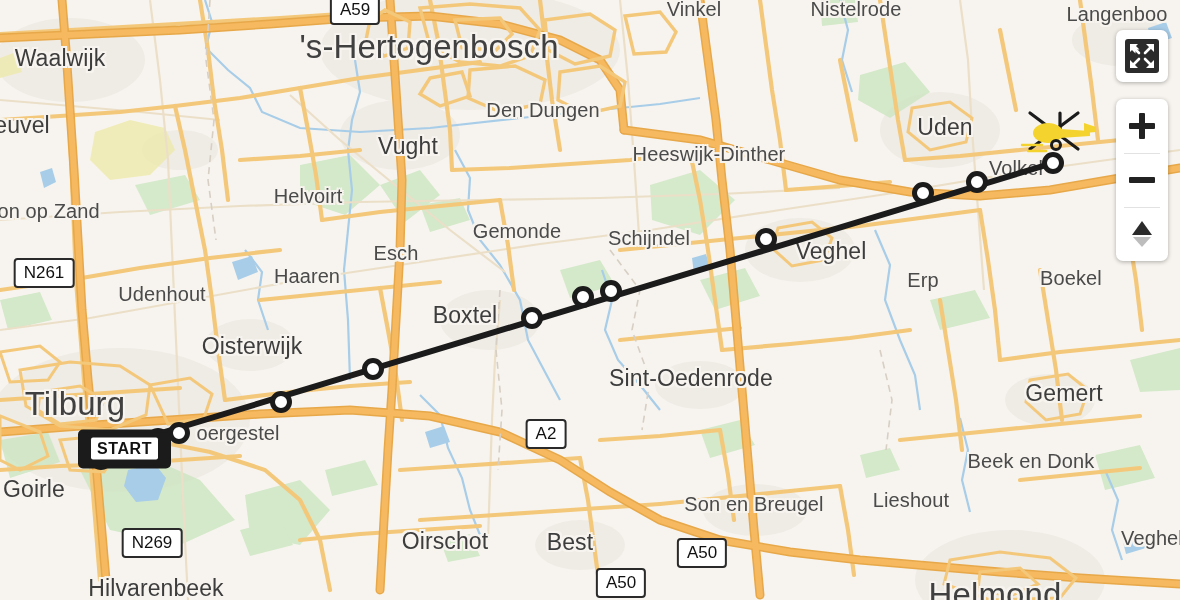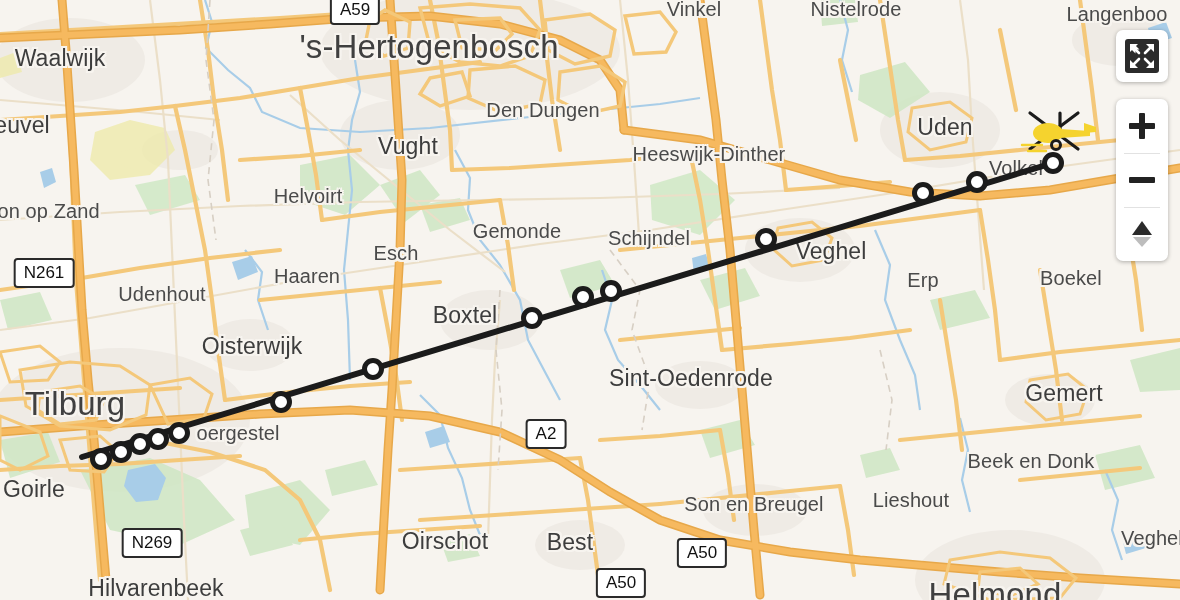--- a/index.html
+++ b/index.html
@@ -434,20 +434,23 @@
       <div class="track-marker" style="left: 373px; top: 369px;"></div>
       <div class="track-marker" style="left: 532px; top: 318px;"></div>
       <div class="track-marker" style="left: 583px; top: 297px;"></div>
       <div class="track-marker" style="left: 611px; top: 291px;"></div>
       <div class="track-marker" style="left: 766px; top: 239px;"></div>
       <div class="track-marker" style="left: 923px; top: 193px;"></div>
       <div class="track-marker" style="left: 977px; top: 182px;"></div>
       <div class="track-marker" style="left: 1053px; top: 163px;"></div>
     </div>
 
+  <div id="start-badge" style="left: 78px; top: 449px;">
+    <span class="inner">START</span>
+  </div>
 
   <svg id="heli-icon" viewBox="0 0 80 62" style="left: 1056px; top: 136px;">
     <g stroke="#1b1b1b" stroke-width="3.2" stroke-linecap="round">
       <line x1="14" y1="8" x2="62" y2="44"></line>
       <line x1="62" y1="8" x2="14" y2="44"></line>
       <line x1="44" y1="26" x2="44" y2="8"></line>
     </g>
     <ellipse cx="32" cy="28" rx="15" ry="10" fill="#f5d32e"></ellipse>
     <path d="M44,24 L74,26 L74,31 L44,33 Z" fill="#f5d32e"></path>
     <path d="M68,18 L80,22 L80,27 L68,28 Z" fill="#f5d32e"></path>

